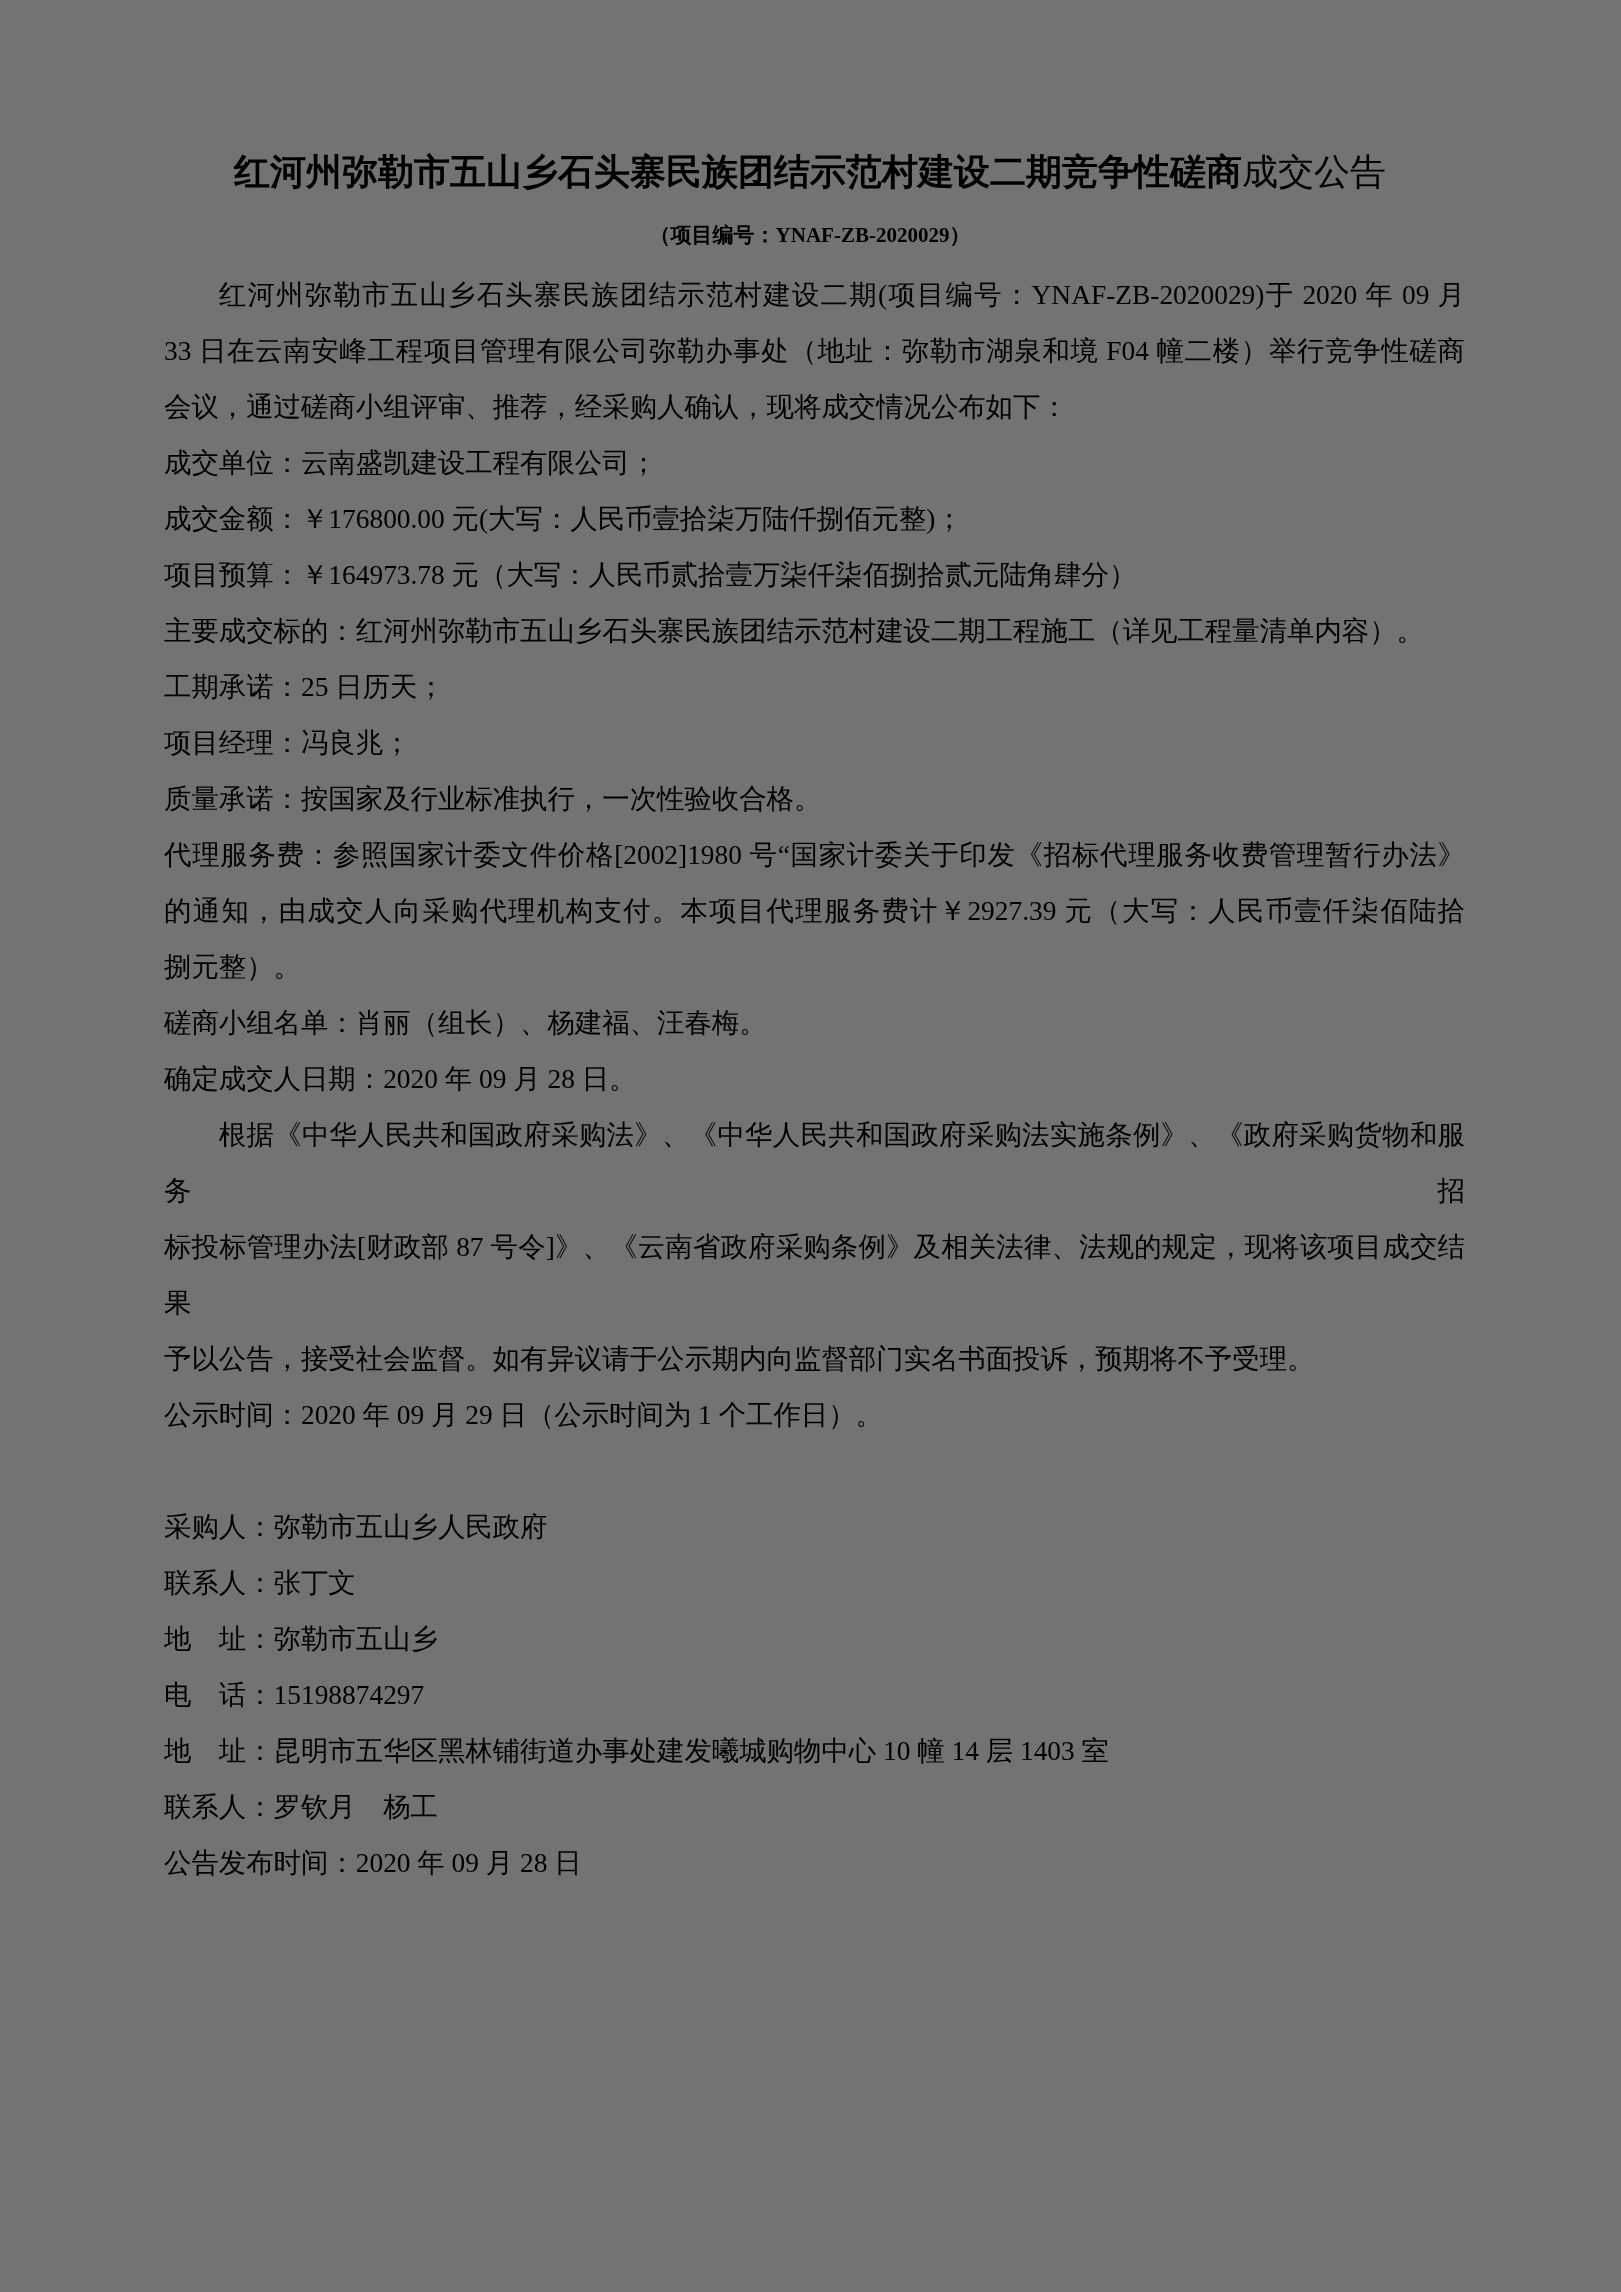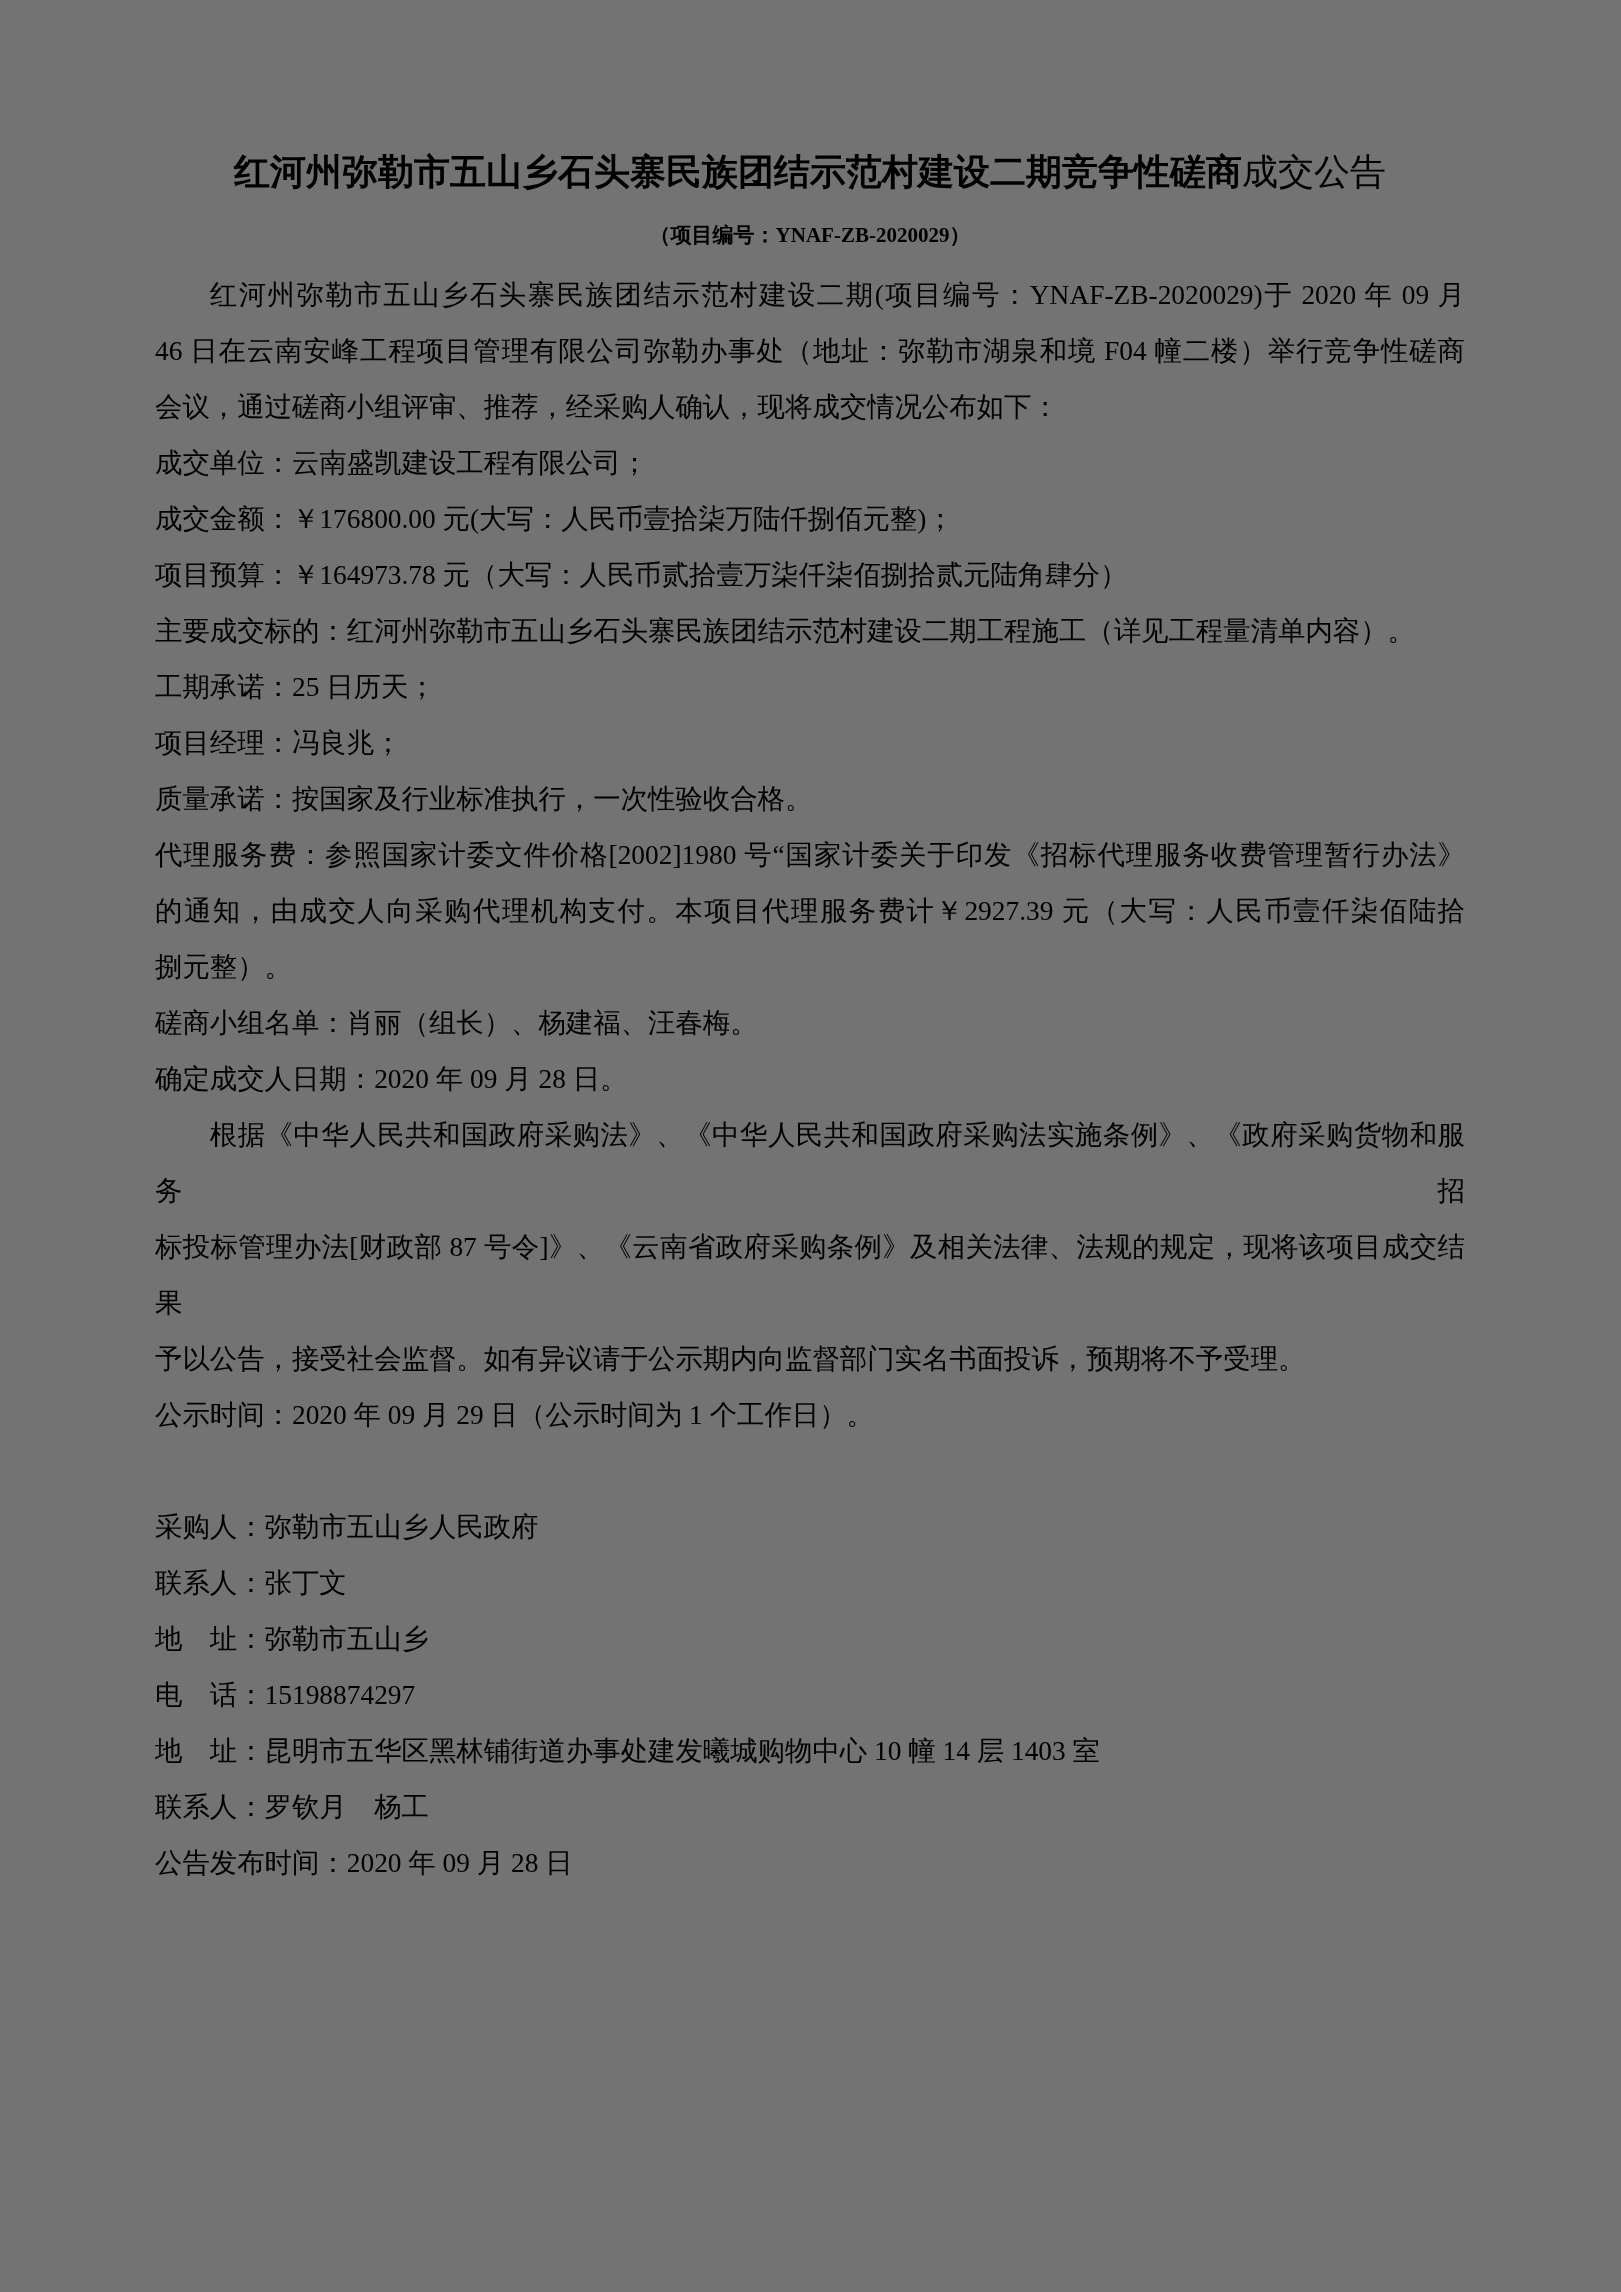--- a/index.html
+++ b/index.html
@@ -33,20 +33,21 @@
   .doc-subtitle {
     margin-top: 17.6px;
     text-align: center;
     font-size: 21px;
     font-weight: 700;
     line-height: 43px;
   }
   .doc-body {
     margin-top: 10.8px;
     font-size: 27.4px;
+    margin-left: 9px;
   }
   .line {
     line-height: 56px;
     min-height: 56px;
     text-align: left;
   }
   .line.indent { text-indent: 2em; }
   .line.just {
     text-align: justify;
     text-align-last: justify;
@@ -59,21 +60,21 @@
   <div class="content">
 
     <div class="doc-title">
       <span class="t-bold">红河州弥勒市五山乡石头寨民族团结示范村建设二期竞争性磋商</span><span class="t-reg">成交公告</span>
     </div>
 
     <div class="doc-subtitle">（项目编号：YNAF-ZB-2020029）</div>
 
     <div class="doc-body">
       <div class="line indent just">红河州弥勒市五山乡石头寨民族团结示范村建设二期(项目编号：YNAF-ZB-2020029)于 2020 年 09 月</div>
-      <div class="line just">46 日在云南安峰工程项目管理有限公司弥勒办事处（地址：弥勒市湖泉和境 F04 幢二楼）举行竞争性磋商</div>
+      <div class="line just">33 日在云南安峰工程项目管理有限公司弥勒办事处（地址：弥勒市湖泉和境 F04 幢二楼）举行竞争性磋商</div>
       <div class="line">会议，通过磋商小组评审、推荐，经采购人确认，现将成交情况公布如下：</div>
       <div class="line">成交单位：云南盛凯建设工程有限公司；</div>
       <div class="line">成交金额：￥176800.00 元(大写：人民币壹拾柒万陆仟捌佰元整)；</div>
       <div class="line">项目预算：￥164973.78 元（大写：人民币贰拾壹万柒仟柒佰捌拾贰元陆角肆分）</div>
       <div class="line">主要成交标的：红河州弥勒市五山乡石头寨民族团结示范村建设二期工程施工（详见工程量清单内容）。</div>
       <div class="line">工期承诺：25 日历天；</div>
       <div class="line">项目经理：冯良兆；</div>
       <div class="line">质量承诺：按国家及行业标准执行，一次性验收合格。</div>
       <div class="line just">代理服务费：参照国家计委文件价格[2002]1980 号“国家计委关于印发《招标代理服务收费管理暂行办法》</div>
       <div class="line just">的通知，由成交人向采购代理机构支付。本项目代理服务费计￥2927.39 元（大写：人民币壹仟柒佰陆拾</div>

